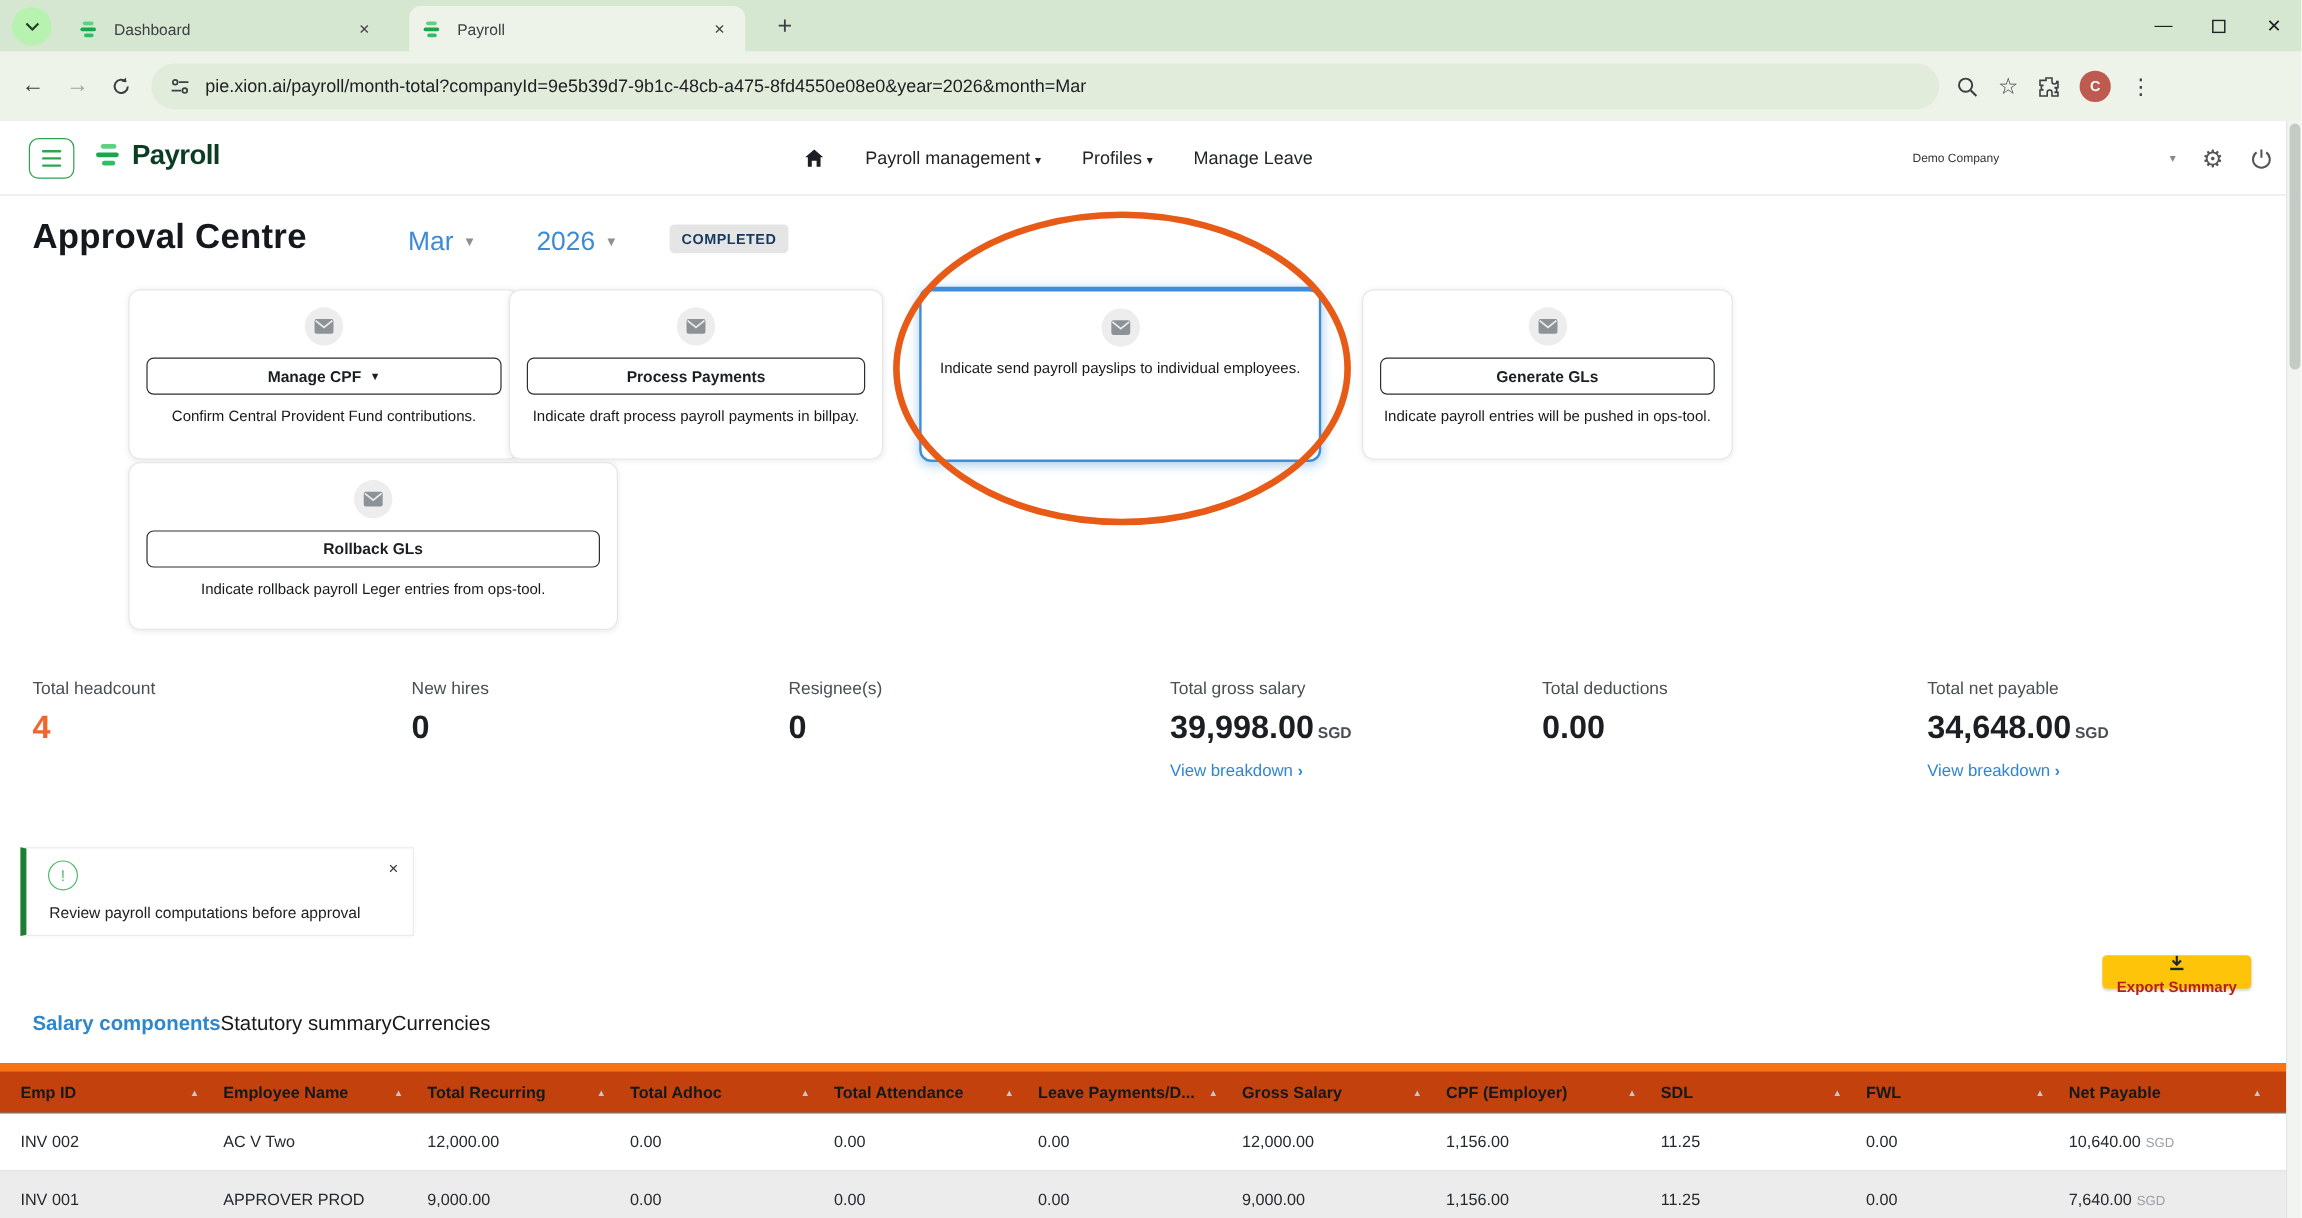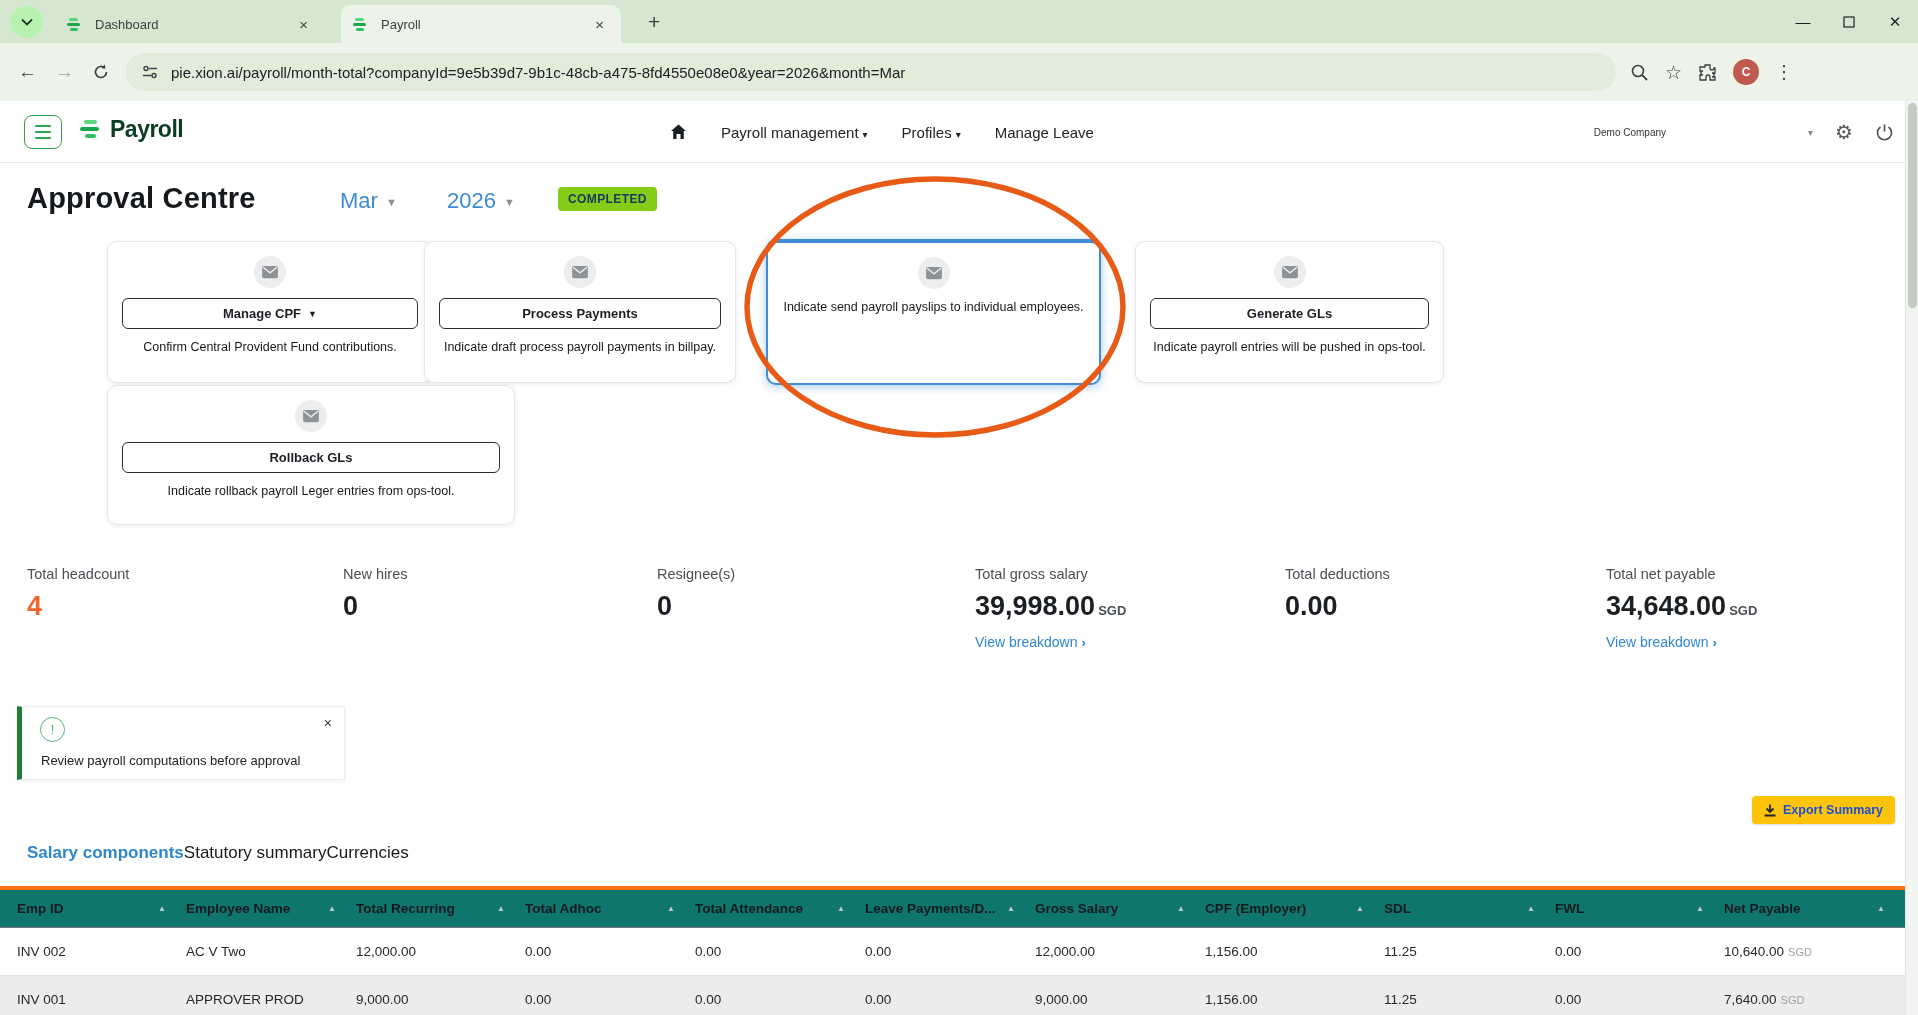--- a/index.html
+++ b/index.html
@@ -44,21 +44,21 @@
   .hdr-right { position:absolute; right:24px; top:0; height:62px; display:flex; align-items:center; gap:22px; }
   .company { font-size:10px; color:#333; cursor:pointer; }
   .company-caret { font-size:10px; color:#888; margin-left:120px; cursor:pointer; }
   .gear { font-size:20px; color:#555; cursor:pointer; }
 
   
   .pg-title { position:absolute; left:27px; top:182px; font-size:29px; font-weight:bold; color:#15191d; letter-spacing:0.2px; }
   .month-sel, .year-sel { position:absolute; top:188px; font-size:22px; color:#3d8bd4; cursor:pointer; }
   .month-sel { left:340px; } .year-sel { left:447px; }
   .sel-caret { font-size:11px; color:#8a9097; margin-left:8px; vertical-align:middle; }
-  .status-badge { position:absolute; left:558px; top:187px; background:#84cc16; color:#15395f; font-size:12px; font-weight:bold; letter-spacing:0.4px; padding:5px 10px; border-radius:4px; }
+  .status-badge { position:absolute; left:558px; top:187px; background:#e5e5e5; color:#15395f; font-size:12px; font-weight:bold; letter-spacing:0.4px; padding:5px 10px; border-radius:4px; }
 
   
   .card { position:absolute; background:#fff; border:1px solid #e6e6e6; border-radius:10px; box-shadow:0 1px 5px rgba(0,0,0,0.08); display:flex; flex-direction:column; align-items:center; padding:12px 14px; }
   .card .mailwrap { width:32px; height:32px; border-radius:50%; background:#ededee; display:flex; align-items:center; justify-content:center; margin-top:2px; }
   .card .cbtn { margin-top:10px; width:100%; height:31px; border:1px solid #2b2f33; border-radius:6px; background:#fff; font-size:13px; font-weight:bold; color:#1b1f23; display:flex; align-items:center; justify-content:center; cursor:pointer; font-family:inherit; }
   .card .cbtn .bcaret { font-size:9px; margin-left:7px; }
   .card .cdesc { margin-top:11px; font-size:12.5px; color:#16191c; text-align:center; }
   .card1 { left:107px; top:241px; width:326px; height:142px; }
   .card2 { left:424px; top:241px; width:312px; height:142px; }
   .card3 { left:766px; top:239px; width:335px; height:146px; border:2px solid #3f8dd6; border-top-width:4px; box-shadow:0 2px 10px rgba(63,141,214,0.45); }
@@ -78,28 +78,28 @@
   .stat .bd-link .chev { font-weight:bold; font-size:13px; }
   .s0{left:27px;} .s1{left:343px;} .s2{left:657px;} .s3{left:975px;} .s4{left:1285px;} .s5{left:1606px;}
 
   
   .alertbox { position:absolute; left:17px; top:706px; width:328px; height:74px; background:#fff; border:1px solid #ececec; border-left:5px solid #1e7e34; box-shadow:0 1px 4px rgba(0,0,0,0.06); }
   .alert-ic { position:absolute; left:18px; top:10px; width:25px; height:25px; border:1.5px solid #53b66e; border-radius:50%; color:#53b66e; font-size:13px; display:flex; align-items:center; justify-content:center; }
   .alert-close { position:absolute; right:12px; top:8px; font-size:14px; color:#333; cursor:pointer; }
   .alert-msg { position:absolute; left:19px; top:46px; font-size:13px; color:#222; }
 
   
-  .export-btn { position:absolute; left:1752px; top:796px; height:28px; background:#fdc40a; border:none; border-radius:4px; font-family:inherit; font-size:12.5px; font-weight:bold; color:#1d4ed8; display:flex; align-items:center; padding:0 12px; gap:7px; cursor:pointer; box-shadow:0 1px 2px rgba(0,0,0,0.15); }
+  .export-btn { position:absolute; left:1752px; top:796px; height:28px; background:#fdc40a; border:none; border-radius:4px; font-family:inherit; font-size:12.5px; font-weight:bold; color:#b91c1c; display:flex; align-items:center; padding:0 12px; gap:7px; cursor:pointer; box-shadow:0 1px 2px rgba(0,0,0,0.15);flex-direction:column; }
   .view-tabs { position:absolute; left:27px; top:843px; display:flex; align-items:baseline; }
   .vtab { font-size:17px; color:#16191c; font-weight:500; cursor:pointer; }
   .vtab.active { color:#2e86cb; font-weight:bold; }
 
   
   .tgrid { display:grid; grid-template-columns:169px 170px 169px 170px 170px 170px 170px 179px 171px 169px 1fr; align-items:center; padding-left:17px; }
-  .thead { position:absolute; left:0; top:886px; width:1905px; height:42px; border-top:4px solid #f97316; border-bottom:1px solid #73797f; background:#0f766e; }
+  .thead { position:absolute; left:0; top:886px; width:1905px; height:42px; border-top:7px solid #f97316; border-bottom:1px solid #73797f; background:#c2410c; }
   .hcell { display:flex; align-items:center; justify-content:space-between; padding-right:20px; font-size:13.5px; font-weight:bold; color:#15191d; white-space:nowrap; overflow:hidden; }
   .hcell .sort { font-size:8px; color:#c3c8cd; cursor:pointer; }
   .trow { position:absolute; left:0; width:1905px; height:47px; font-size:13.5px; color:#24292e; }
   .trow1 { top:928px; background:#fff; }
   .trow2 { top:975px; background:#ececec; border-top:1px solid #e2e5e8; height:47px; }
   .tcell { white-space:nowrap; }
   .sgd { font-size:11px; color:#9aa0a6; margin-left:4px; }
 
   
   .scrollbar { position:absolute; right:0; top:101px; width:13px; height:914px; background:#f2f4f1; border-left:1px solid #e2e5e1; }

